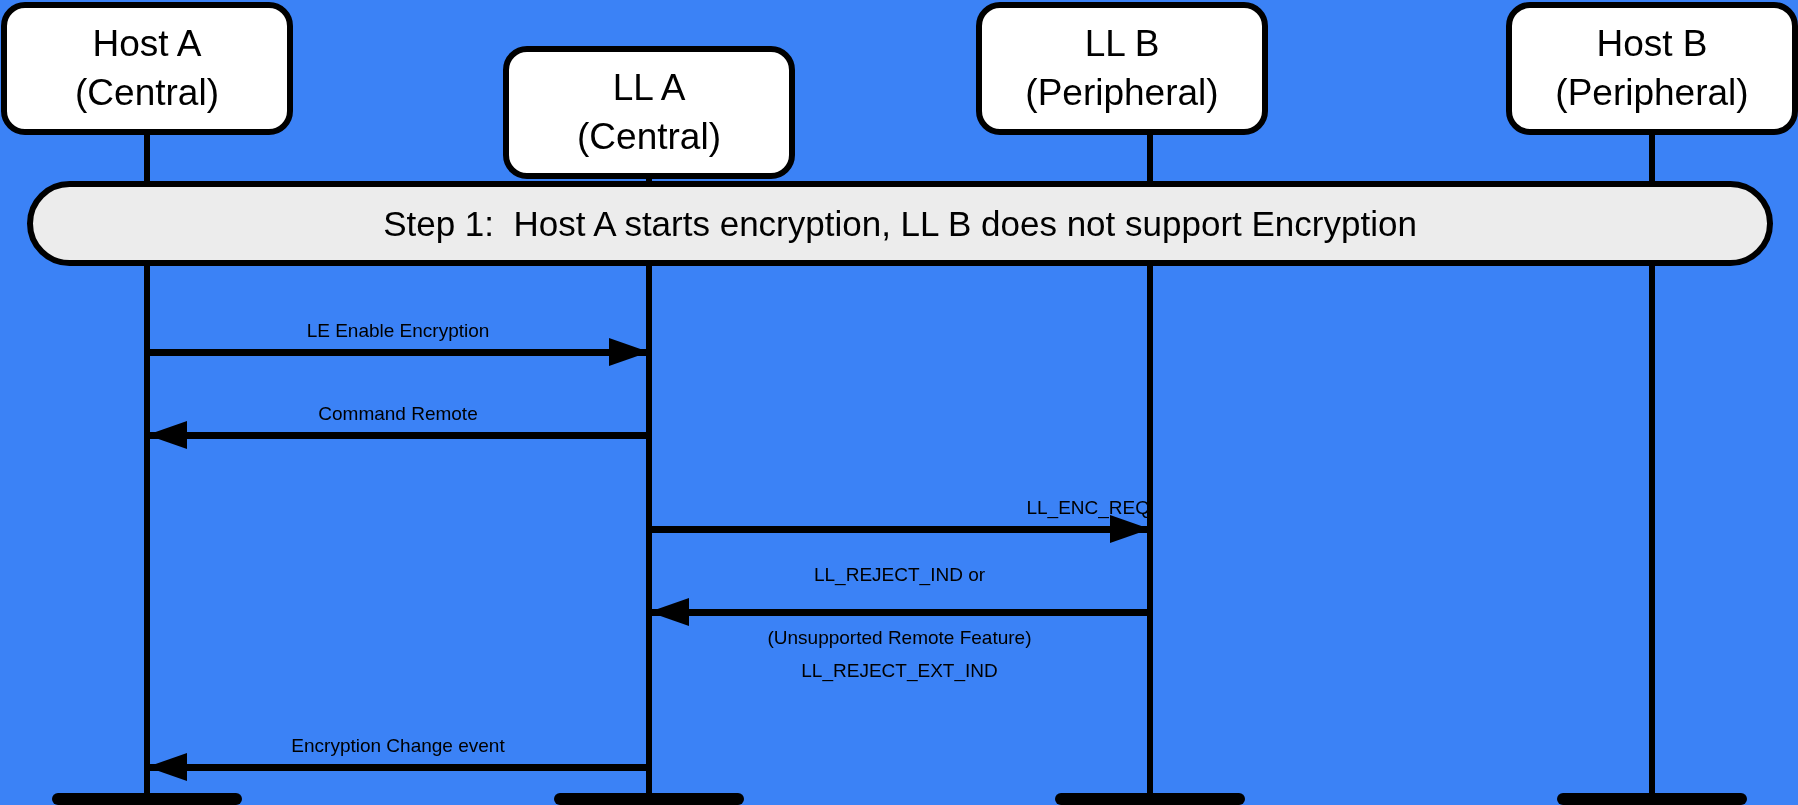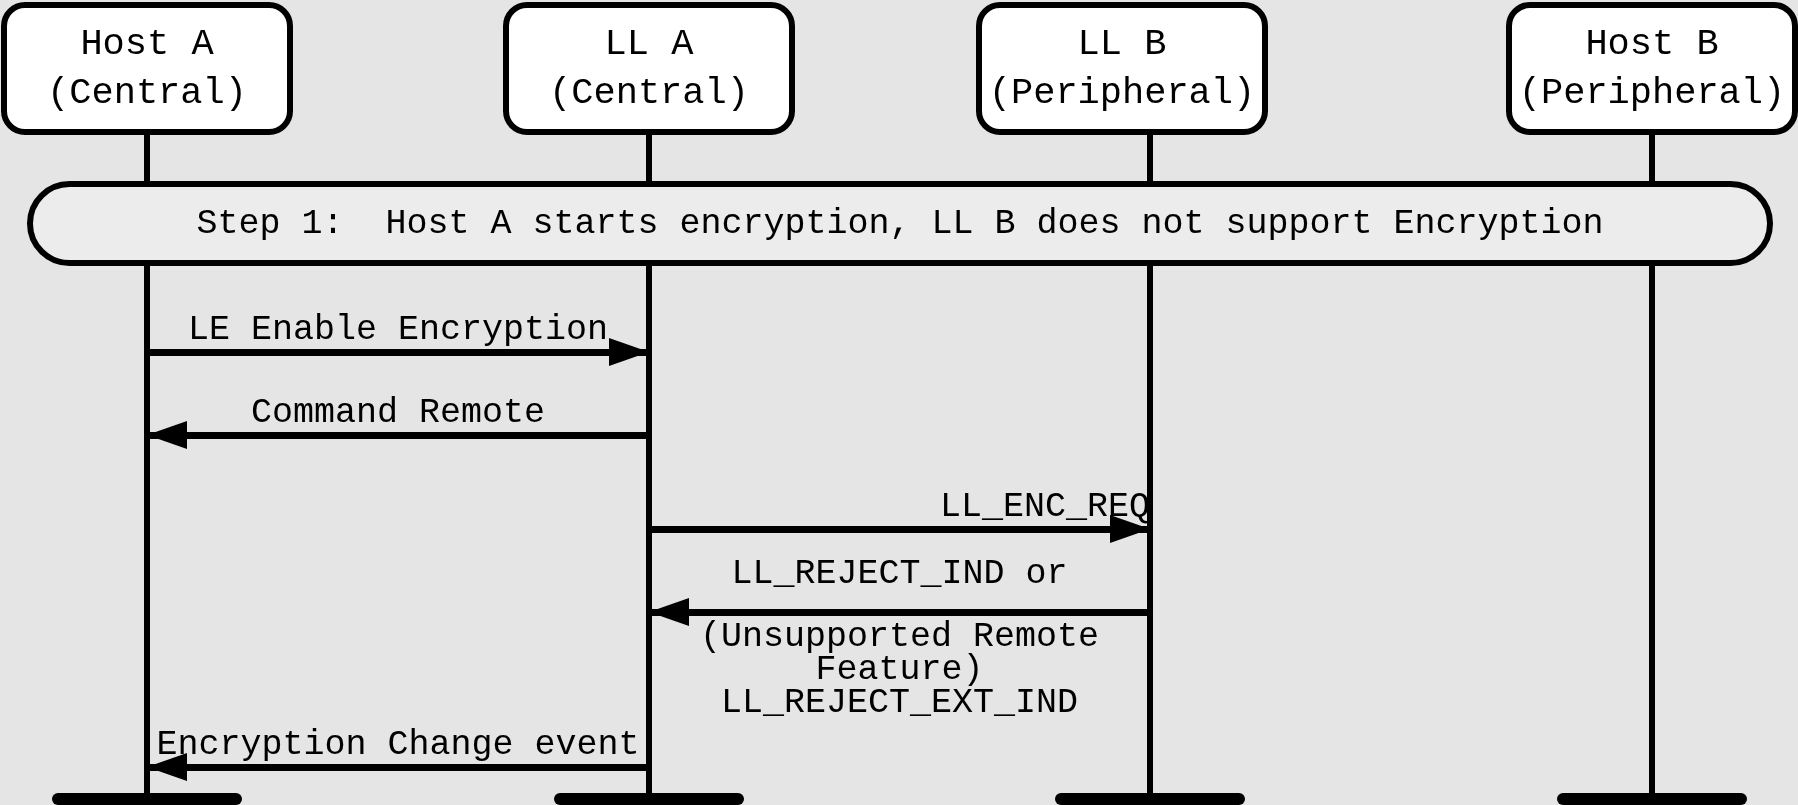--- a/index.html
+++ b/index.html
@@ -6,23 +6,22 @@
     margin: 0;
     padding: 0;
     background: #ffffff;
     font-family: "Liberation Sans", sans-serif;
     color: #000000;
   }
   .stage {
     position: relative;
     width: 1798px;
     height: 805px;
-    background: #e5e5e5;
+    background: #3b82f6;
     overflow: hidden;
-    font-family: Liberation Mono, monospace;
   }
   
   .lifeline {
     position: absolute;
     top: 130px;
     width: 6px;
     height: 670px;
     background: #000000;
   }
   
@@ -71,21 +70,21 @@
     width: 0;
     height: 0;
     border-top: 14px solid transparent;
     border-bottom: 14px solid transparent;
   }
   .arrowhead.right { border-left: 40px solid #000000; }
   .arrowhead.left  { border-right: 40px solid #000000; }
   .msg-label {
     position: absolute;
     text-align: center;
-    font-size: 35px;
+    font-size: 19px;
     line-height: 33px;
   }
   
   .term-bar {
     position: absolute;
     top: 793px;
     width: 190px;
     height: 12px;
     background: #000000;
     border-radius: 6px;
@@ -98,21 +97,21 @@
 
   <div class="lifeline" style="left:144px;"></div>
   <div class="lifeline" style="left:646px;"></div>
   <div class="lifeline" style="left:1147px;"></div>
   <div class="lifeline" style="left:1649px;"></div>
 
   <div class="actor-box" style="left:1px;">
     <div>Host A</div>
     <div>(Central)</div>
   </div>
-  <div class="actor-box" style="left:503px;">
+  <div class="actor-box" style="left:503px;margin-top:44px;">
     <div>LL A</div>
     <div>(Central)</div>
   </div>
   <div class="actor-box" style="left:976px;">
     <div>LL B</div>
     <div>(Peripheral)</div>
   </div>
   <div class="actor-box" style="left:1506px;">
     <div>Host B</div>
     <div>(Peripheral)</div>

